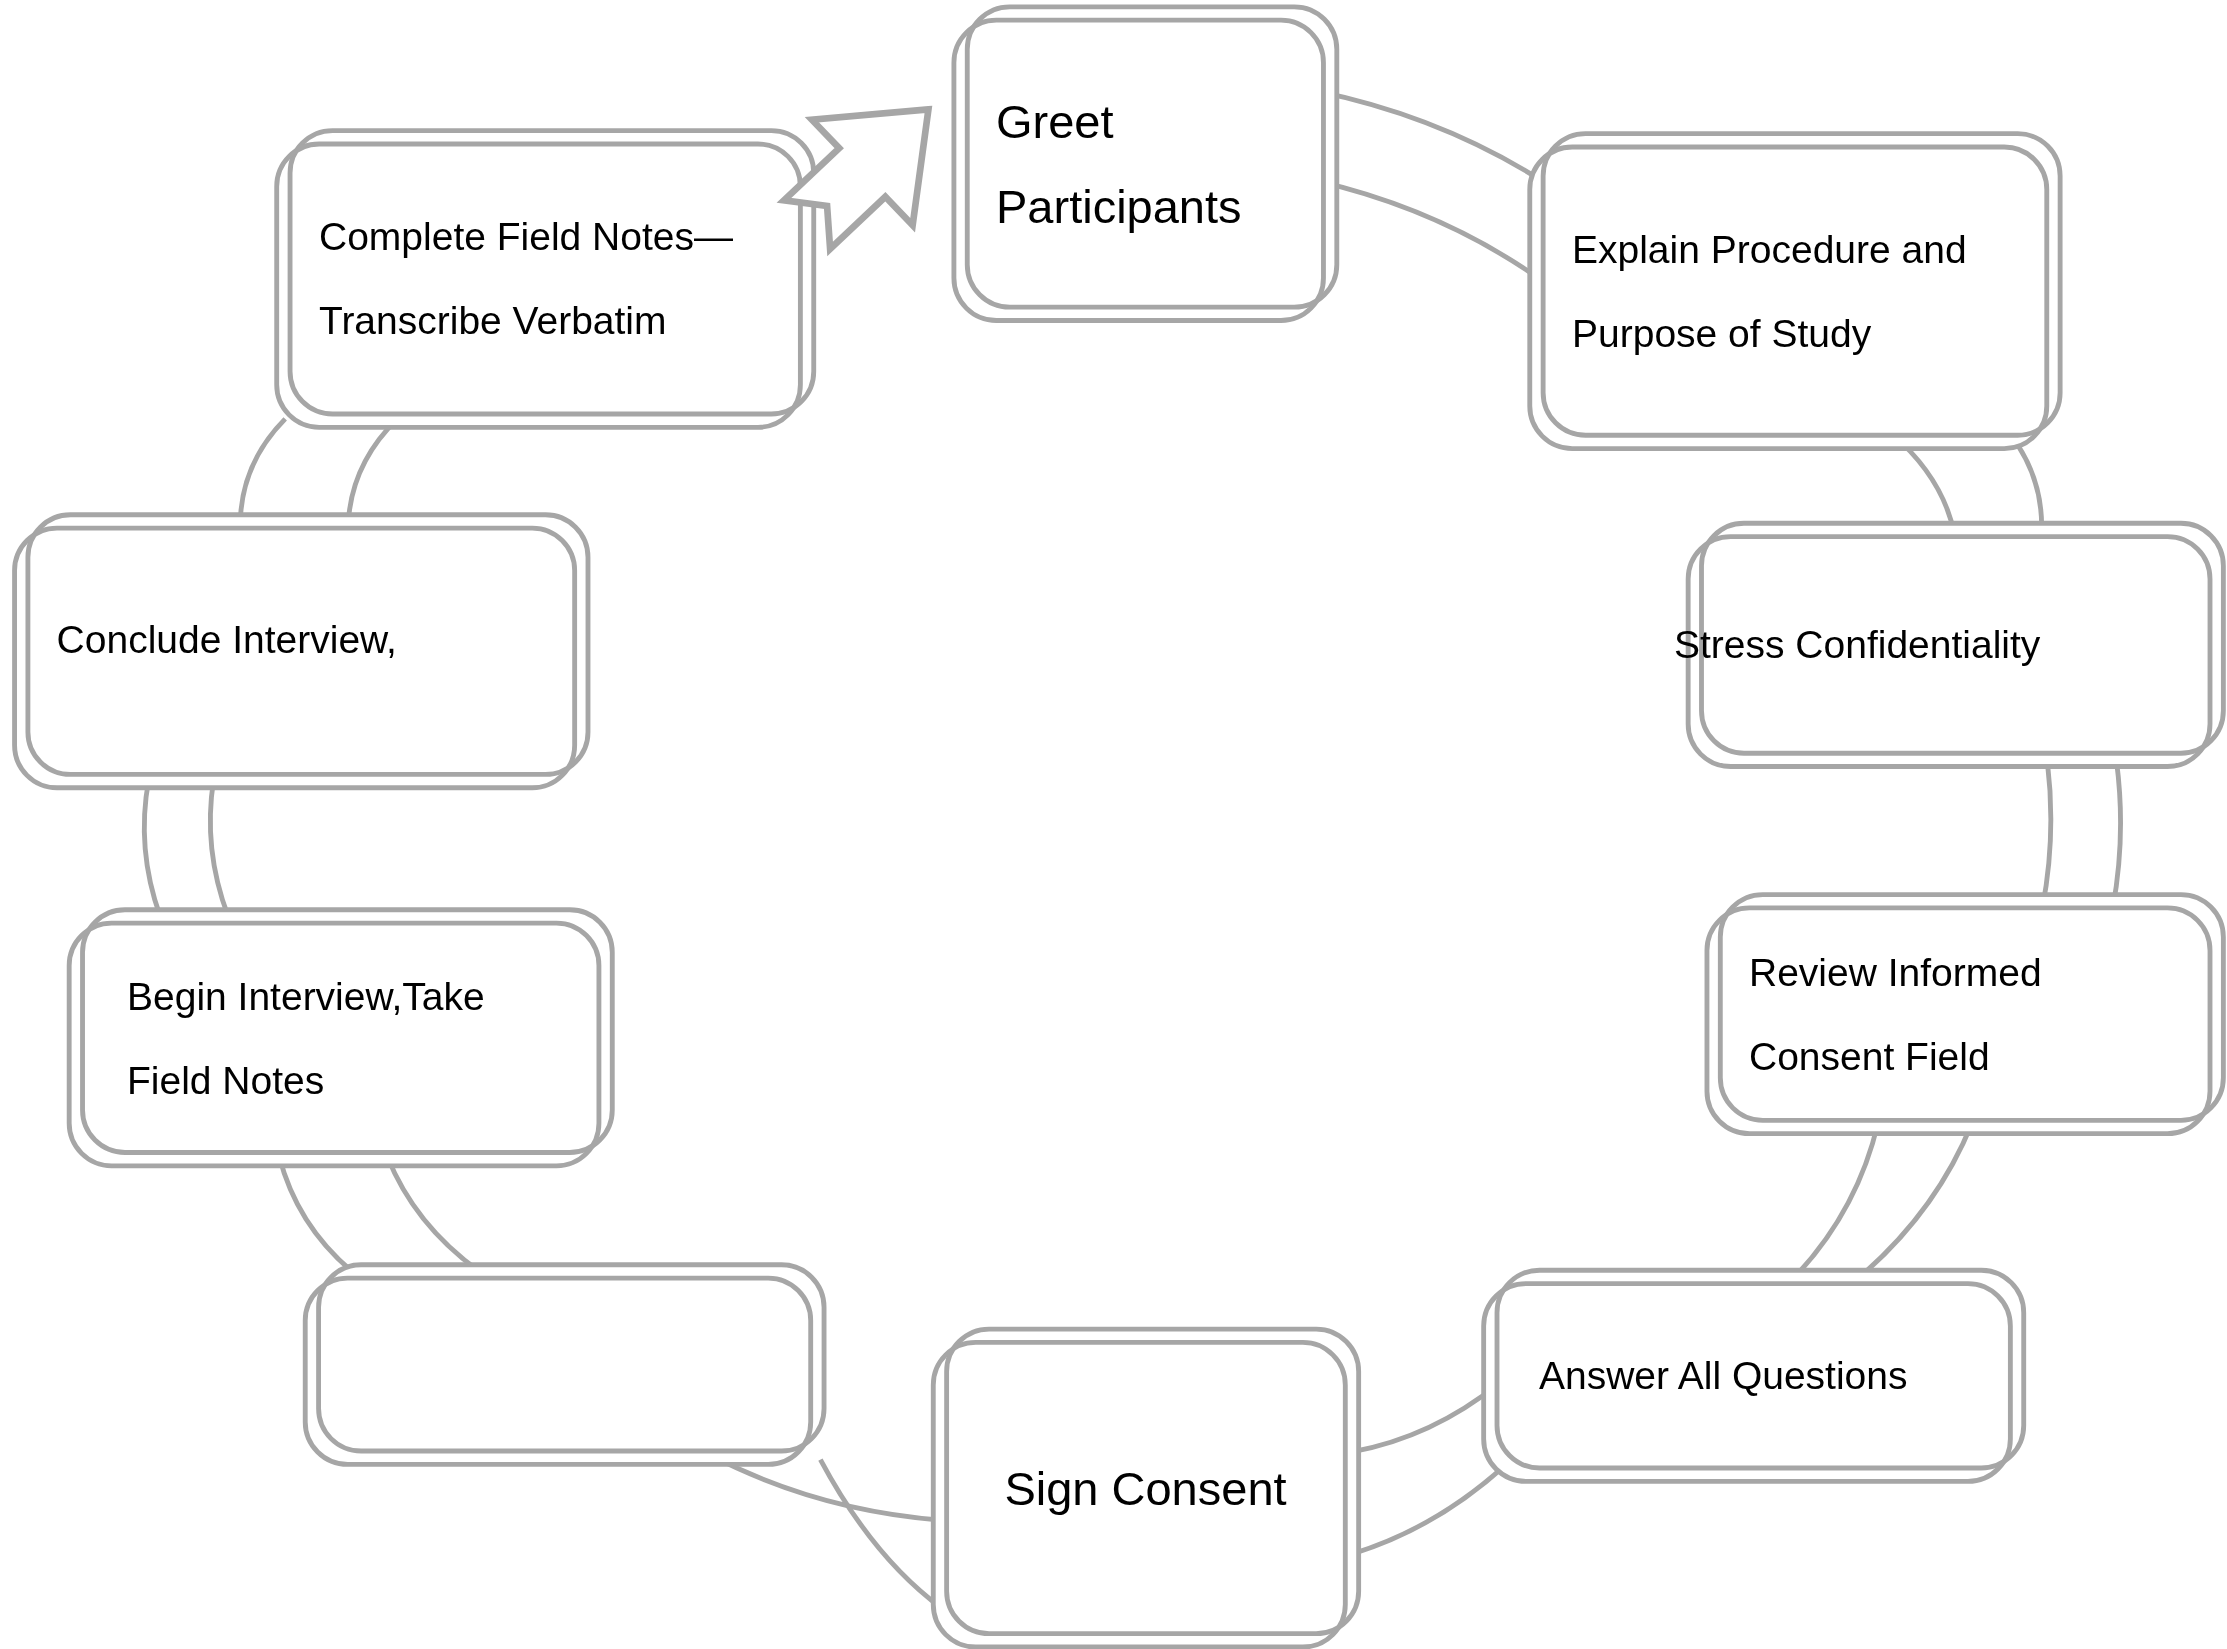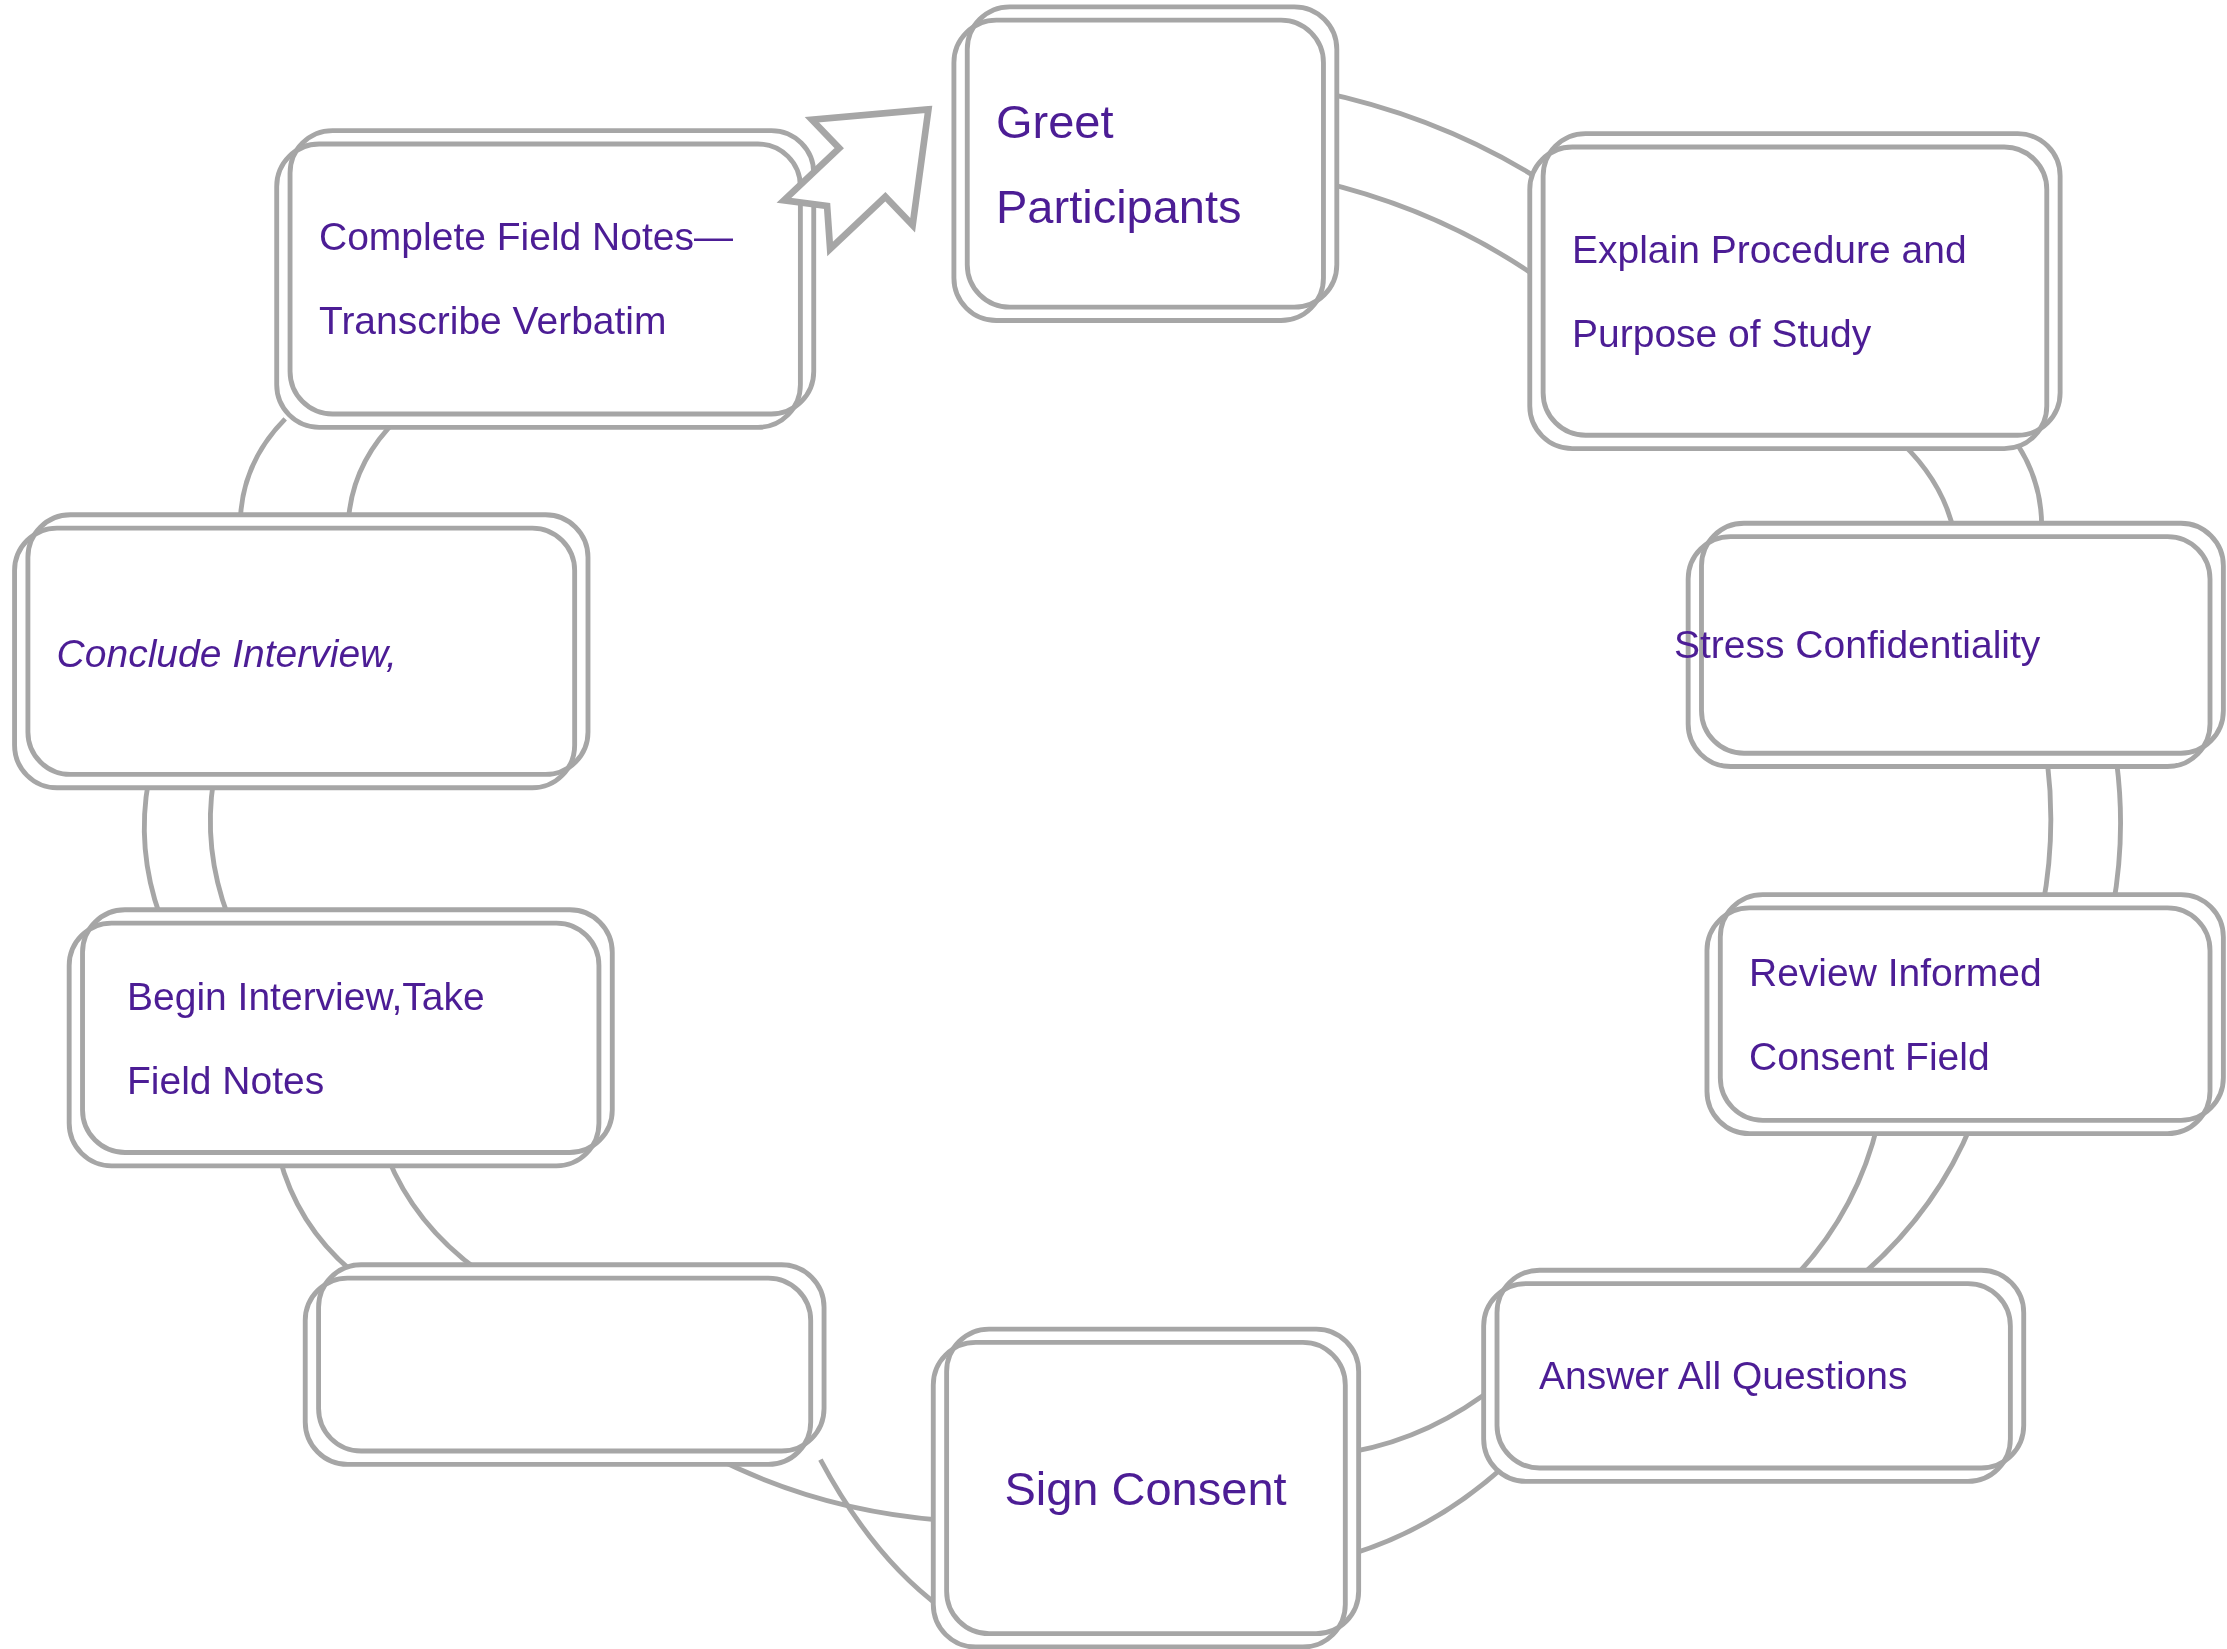--- a/index.html
+++ b/index.html
@@ -10,21 +10,21 @@
     font-family:"Liberation Sans","DejaVu Sans",sans-serif;
     overflow:hidden;
   }
   #shapes{position:absolute;left:0;top:0;}
   .label{
     position:absolute;
     display:flex;flex-direction:column;justify-content:center;
     row-gap:45px;
     padding-left:42px;
     box-sizing:border-box;
-    font-size:39px;color:#4c1d95;
+    font-size:39px;color:#000000;
     line-height:1;
     letter-spacing:0px;
     z-index:2;
   }
   .label span:empty{display:none;}
   .label.big{font-size:47px;row-gap:38px;}
   .label.center{padding-left:0;align-items:center;}
   .label.pad90{padding-left:55px;}
 </style>
 </head>
@@ -168,21 +168,21 @@
     <span>Sign Consent</span>
 
   </div>
 
 
   <div class="label" style="left:85px;top:910px;width:543px;height:256px;">
     <span>Begin Interview,Take</span>
     <span>Field Notes</span>
   </div>
 
-  <div class="label" style="left:14.6px;top:517px;width:574px;height:273px;font-style:italic;">
+  <div class="label" style="left:14.6px;top:503px;width:574px;height:273px;">
     <span>Conclude Interview,</span>
   </div>
 
   <div class="label" style="left:277px;top:130px;width:537px;height:297px;">
     <span>Complete Field Notes—</span>
     <span>Transcribe Verbatim</span>
   </div>
 
 </div>
 

